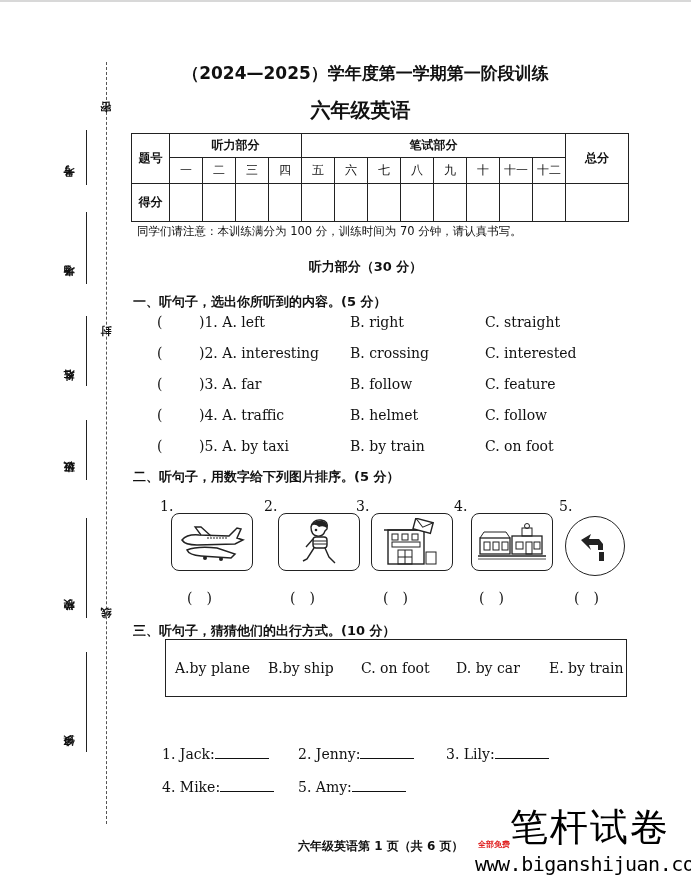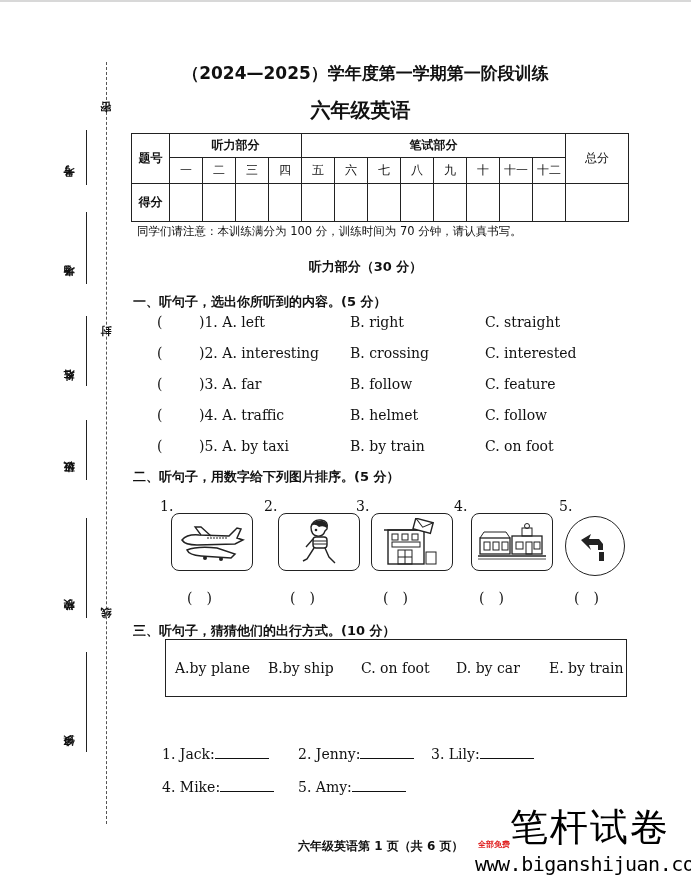--- a/index.html
+++ b/index.html
@@ -72,21 +72,21 @@
 
 <div class="title t1">（2024—2025）学年度第一学期第一阶段训练</div>
 <div class="title t2">六年级英语</div>
 
 <table class="score">
   <tbody>
       <tr style="height:24px;">
     <td rowspan="2" style="width:37px;font-weight:bold;">题号</td>
     <td colspan="4" style="font-weight:bold;">听力部分</td>
     <td colspan="8" style="font-weight:bold;">笔试部分</td>
-    <td rowspan="2" style="width:62px;font-weight:normal;">总分</td>
+    <td rowspan="2" style="width:62px;font-weight:bold;">总分</td>
   </tr>
   <tr style="height:26px;">
     <td style="width:32px;">一</td>
     <td style="width:32px;">二</td>
     <td style="width:32px;">三</td>
     <td style="width:32px;">四</td>
     <td style="width:32px;">五</td>
     <td style="width:32px;">六</td>
     <td style="width:32px;">七</td>
     <td style="width:32px;">八</td>
@@ -240,21 +240,21 @@
   <span style="left:290px;">D.  by  car</span>
   <span style="left:383px;">E.  by  train</span>
 </div>
 
 <div class="fill" style="left:162px;top:746px;">
   <span>1. Jack:</span><span class="blank"></span>
 </div>
 <div class="fill" style="left:298px;top:746px;">
   <span>2. Jenny:</span><span class="blank"></span>
 </div>
-<div class="fill" style="left:431px;top:746px;">
+<div class="fill" style="left:446px;top:746px;">
   <span>3.  Lily:</span><span class="blank"></span>
 </div>
 <div class="fill" style="left:162px;top:779px;">
   <span>4. Mike:</span><span class="blank"></span>
 </div>
 <div class="fill" style="left:298px;top:779px;">
   <span>5. Amy:</span><span class="blank"></span>
 </div>
 
 <div class="footer">六年级英语第 1 页（共 6 页）</div>

